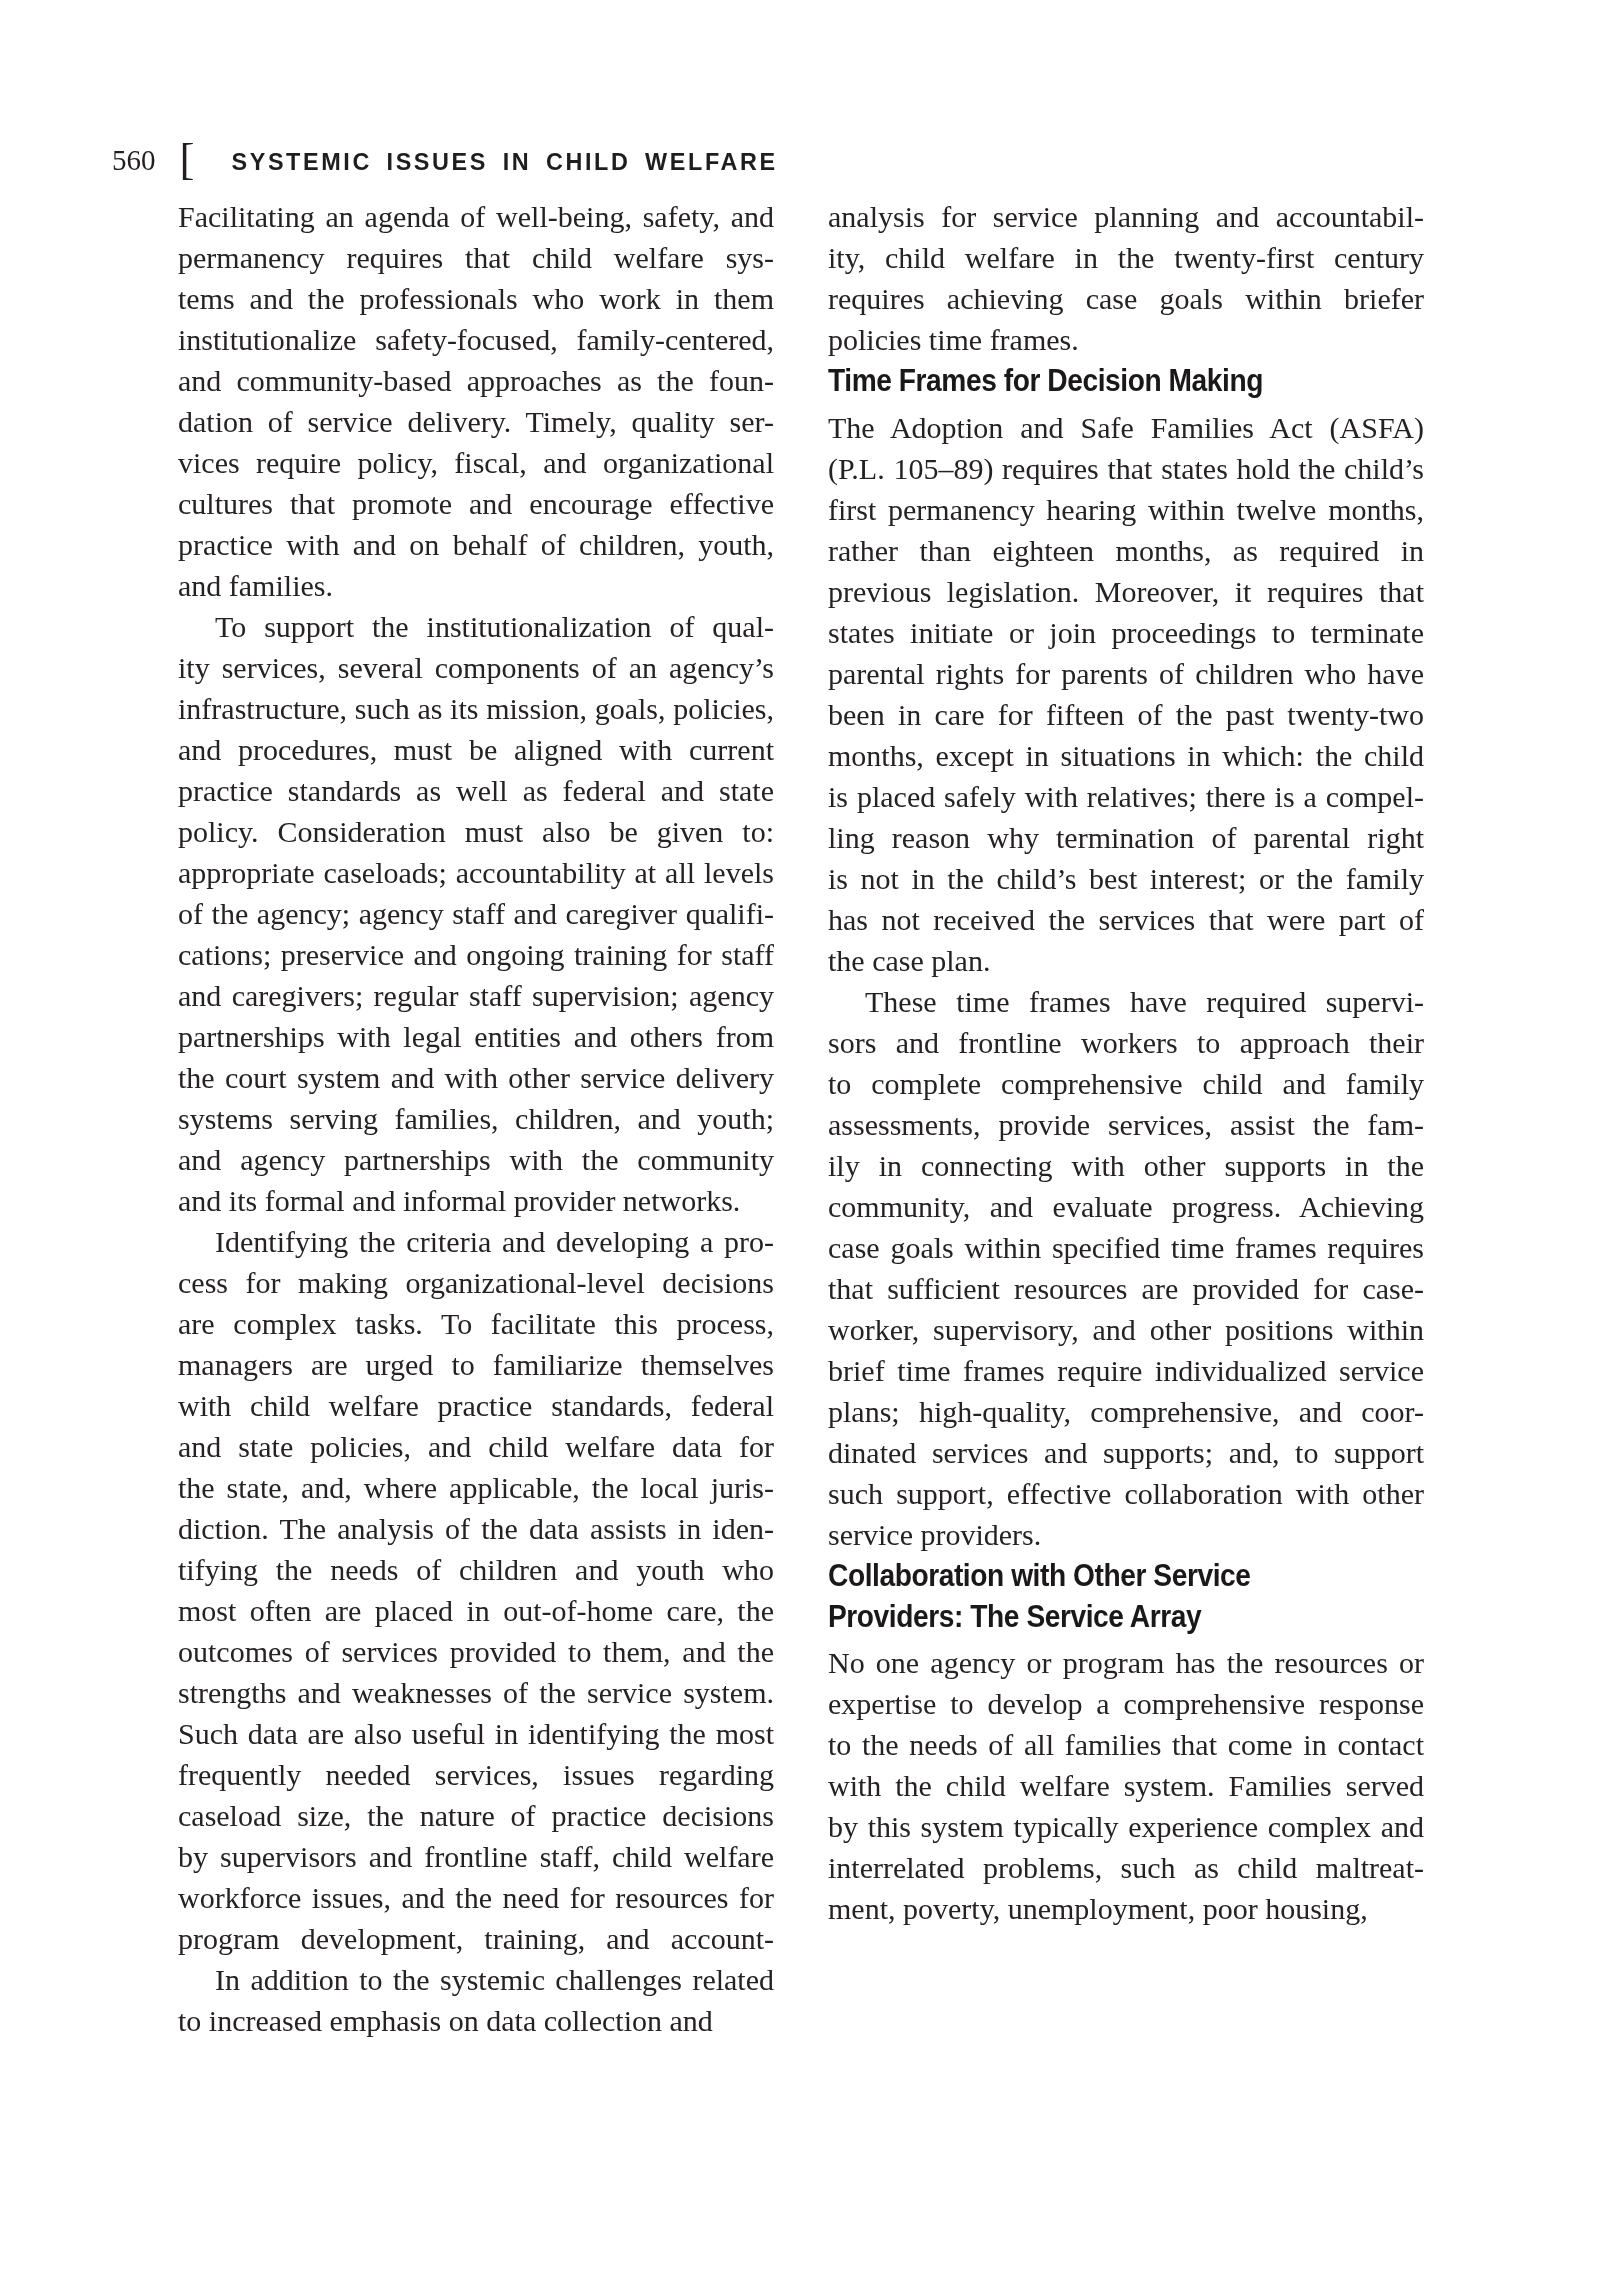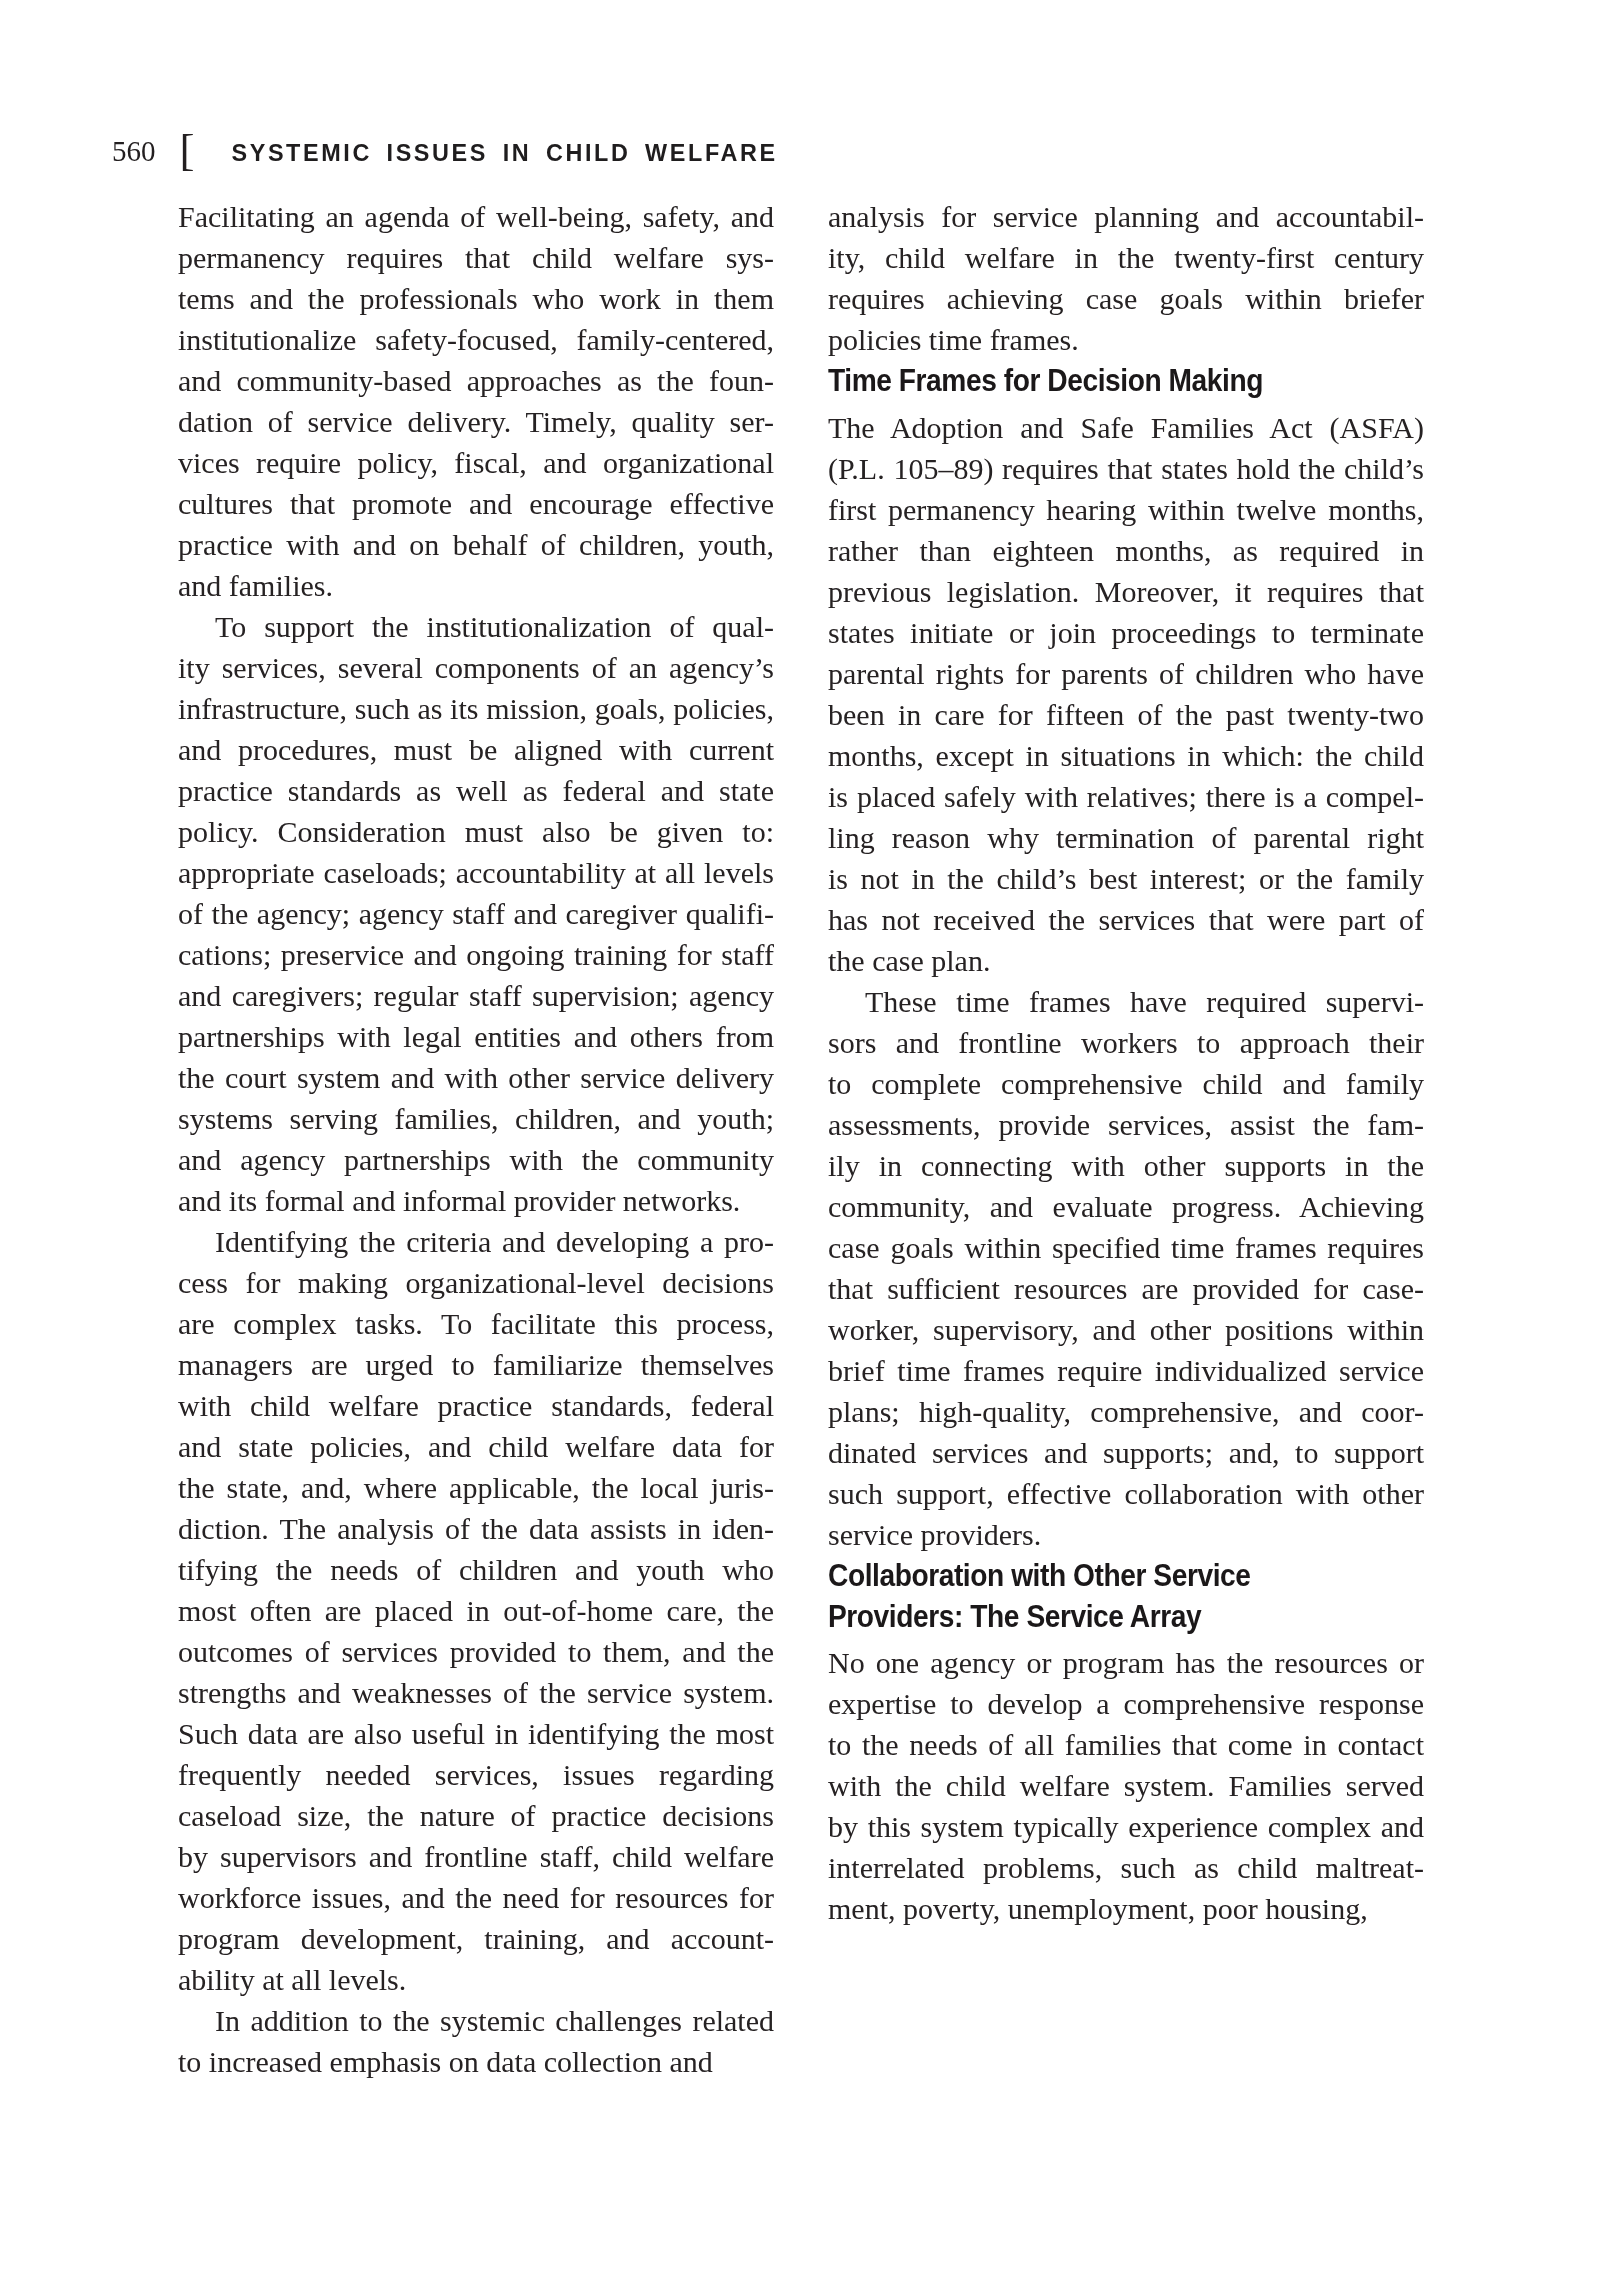--- a/index.html
+++ b/index.html
@@ -6,21 +6,21 @@
   .page{
     position:relative;
     width:1605px;height:2294px;
     background:#ffffff;
     color:#231f20;
     overflow:hidden;
     font-family:"Liberation Serif",serif;
   }
   
   .running-head{
-    position:absolute;top:124px;left:112px;
+    position:absolute;top:133px;left:112px;
     display:flex;align-items:baseline;
   }
   .folio{font:400 29px "Liberation Serif",serif;color:#231f20;}
   .bracket{
     font:400 45px/1 "Liberation Serif",serif;
     margin-left:24px;transform:translateY(3.7px);color:#231f20;
   }
   .head-title{
     font:700 23.4px "Liberation Sans",sans-serif;
     letter-spacing:2.6px;word-spacing:5.6px;
@@ -109,21 +109,20 @@
         <div class="line">tifying the needs of children and youth who</div>
         <div class="line">most often are placed in out-of-home care, the</div>
         <div class="line">outcomes of services provided to them, and the</div>
         <div class="line">strengths and weaknesses of the service system.</div>
         <div class="line">Such data are also useful in identifying the most</div>
         <div class="line">frequently needed services, issues regarding</div>
         <div class="line">caseload size, the nature of practice decisions</div>
         <div class="line">by supervisors and frontline staff, child welfare</div>
         <div class="line">workforce issues, and the need for resources for</div>
         <div class="line">program development, training, and account-</div>
-        <div class="line para-last">ability at all levels.</div>
       </div>
       <div class="para-block">
         <div class="line indent">In addition to the systemic challenges related</div>
         <div class="line para-last">to increased emphasis on data collection and</div>
       </div>
     </div>
   <div class="column" id="col-right">
       <div class="para-block">
         <div class="line">analysis for service planning and accountabil-</div>
         <div class="line">ity, child welfare in the twenty-first century</div>

